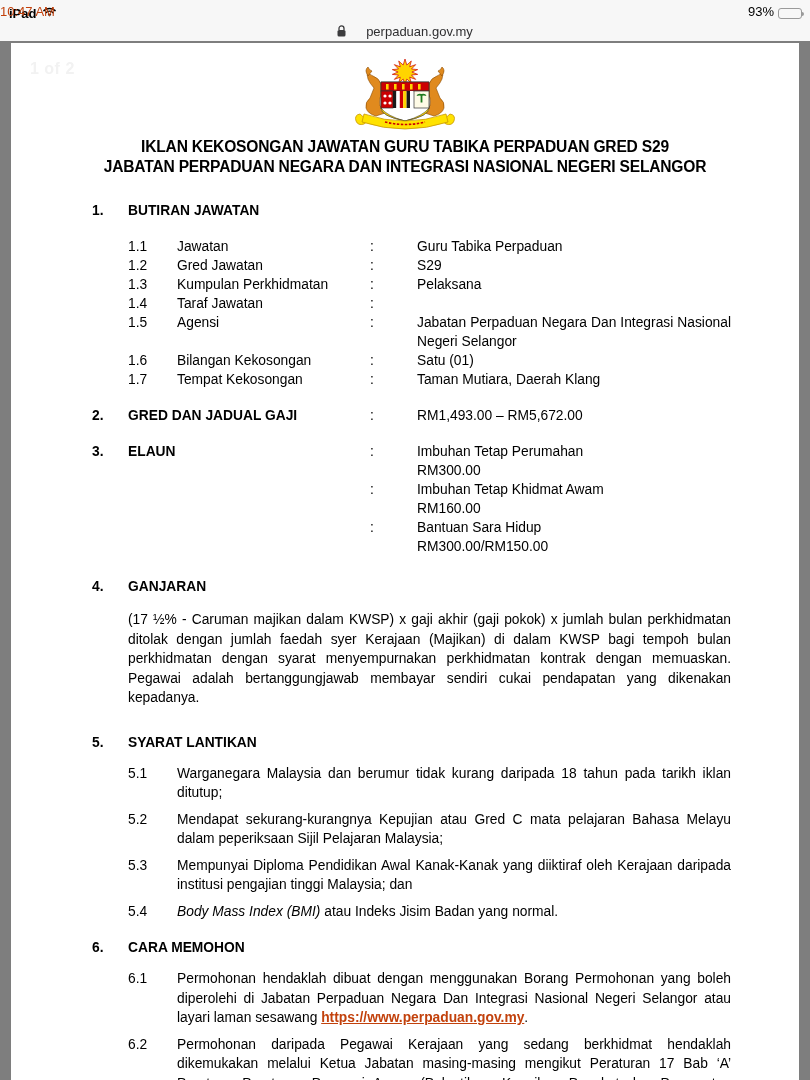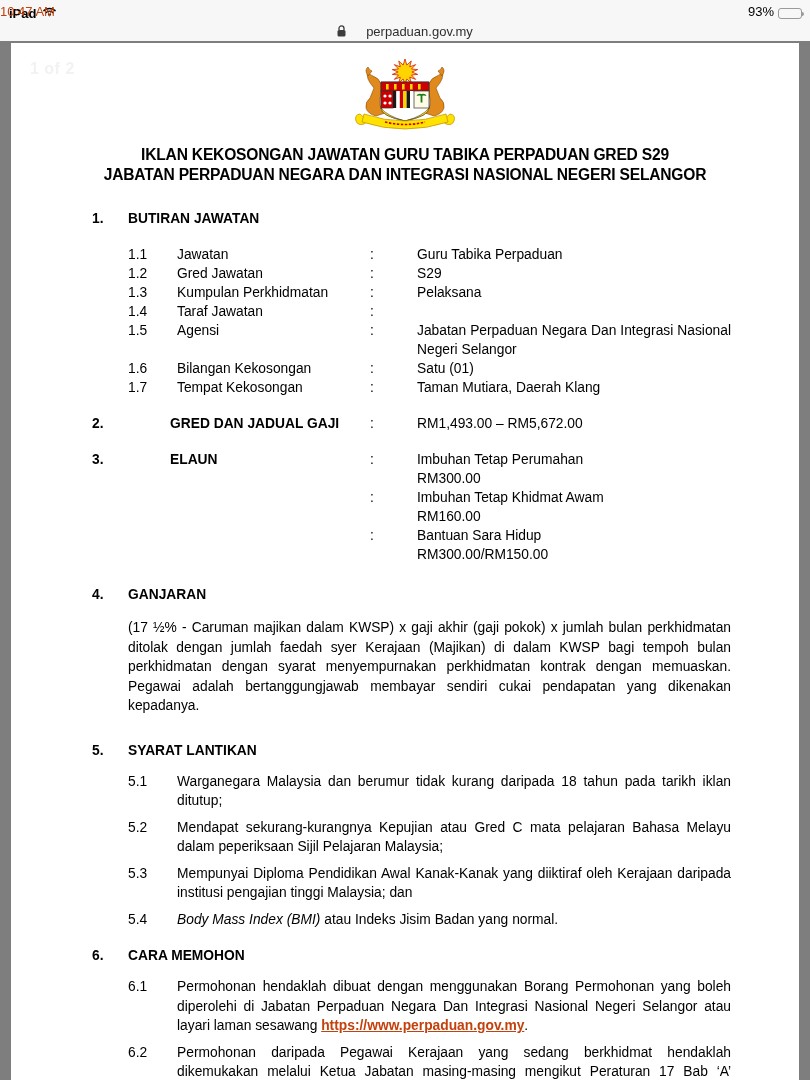--- a/index.html
+++ b/index.html
@@ -20,28 +20,28 @@
   .sb-row2 { height:19px; display:flex; align-items:center; justify-content:center; gap:20px; }
   .sb-url { font-size:13px; color:#2f2f31; }
 
   
   .viewer { position:relative; width:810px; height:1039px; background:#7e7e7e; padding:2px 11px 0 11px; }
   .page { position:relative; width:788px; height:1037px; background:#ffffff; overflow:hidden; }
   .page-indicator { position:absolute; left:19px; top:17px; font-size:16px; font-weight:bold; color:#f2f2f2; letter-spacing:.5px; }
 
   .crest-wrap { padding-top:13px; display:flex; justify-content:center; }
 
-  .doc-title { margin-top:9px; text-align:center; font-size:15.6px; font-weight:bold; color:#000; line-height:20px; letter-spacing:-0.2px; }
+  .doc-title { margin-top:1px; text-align:center; font-size:15.6px; font-weight:bold; color:#000; line-height:20px; letter-spacing:-0.2px; }
 
   
   .content { padding:0 68px 0 81px; font-size:13.8px; color:#000; }
   .grid { display:grid; grid-template-columns:36px 49px 193px 47px auto; line-height:19px; }
   .c-num { grid-column:1/2; font-weight:bold; }
   .c-heading-full { grid-column:2/-1; font-weight:bold; }
-  .c-heading-2 { grid-column:2/4; font-weight:bold;margin-left:42px; }
+  .c-heading-2 { grid-column:2/4; font-weight:bold; }
   .c-subnum { grid-column:2/3; }
   .c-label { grid-column:3/4; }
   .c-colon { grid-column:4/5; }
   .c-value { grid-column:5/6; }
   .c-span-2end { grid-column:2/-1; }
   .c-span-3end { grid-column:3/-1; }
   .justify { text-align:justify; }
   .para { line-height:19.5px; }
   .gap7 { margin-top:7px; }
 

